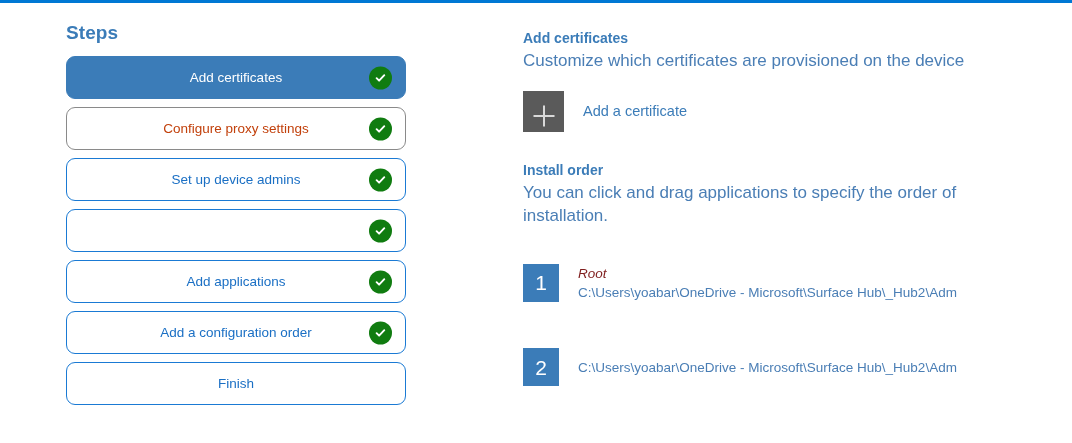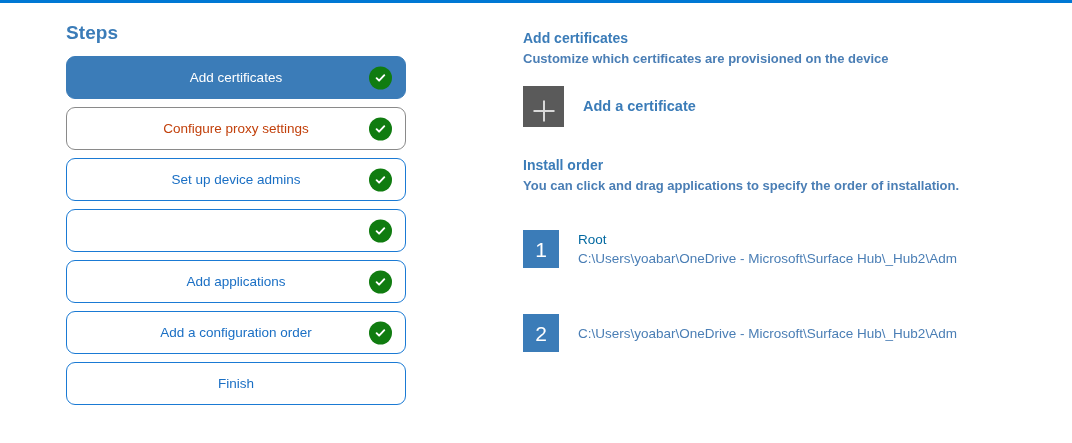--- a/index.html
+++ b/index.html
@@ -114,32 +114,30 @@
   }
 
   .section-head {
     font-size: 14px;
     font-weight: bold;
     color: #3b7cb8;
     margin-bottom: 4px;
   }
 
   .section-sub {
-    font-size: 13px;
+    font-size: 17px;
     color: #4a7eb5;
     line-height: 1.35;
-    font-weight: bold;
   }
 
   
   .add-cert-row {
     display: flex;
     align-items: center;
     margin-top: 18px;
-    font-weight: bold;
   }
 
   .plus-square {
     width: 41px;
     height: 41px;
     background: #5a5a5a;
     position: relative;
     flex: 0 0 auto;
     cursor: pointer;
   }
@@ -198,22 +196,23 @@
 
   .order-text {
     margin-left: 19px;
     min-width: 0;
     white-space: nowrap;
     overflow: hidden;
   }
 
   .order-name {
     font-size: 13.5px;
-    color: #0369a1;
+    color: #7f1d1d;
     line-height: 1.42;
+    font-style: italic;
   }
 
   .order-path {
     font-size: 13.5px;
     color: #4a7eb5;
     line-height: 1.42;
     white-space: nowrap;
   }
 </style>
 </head>

